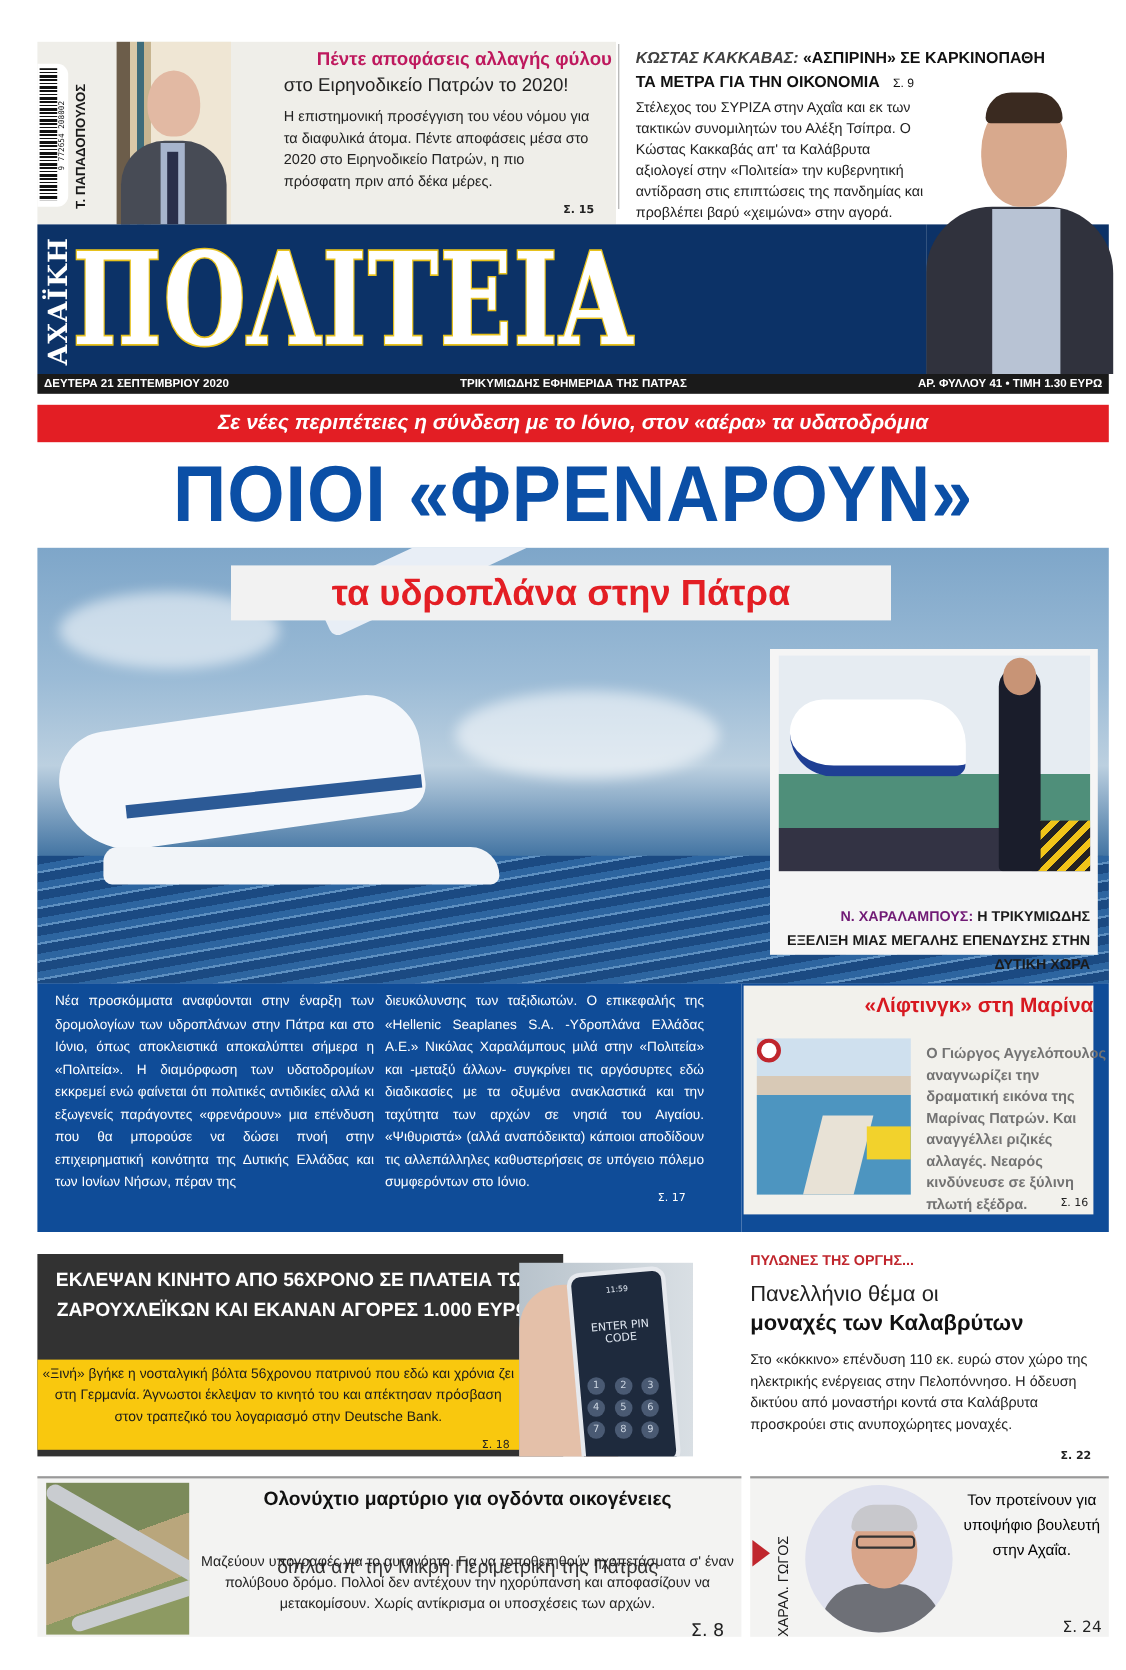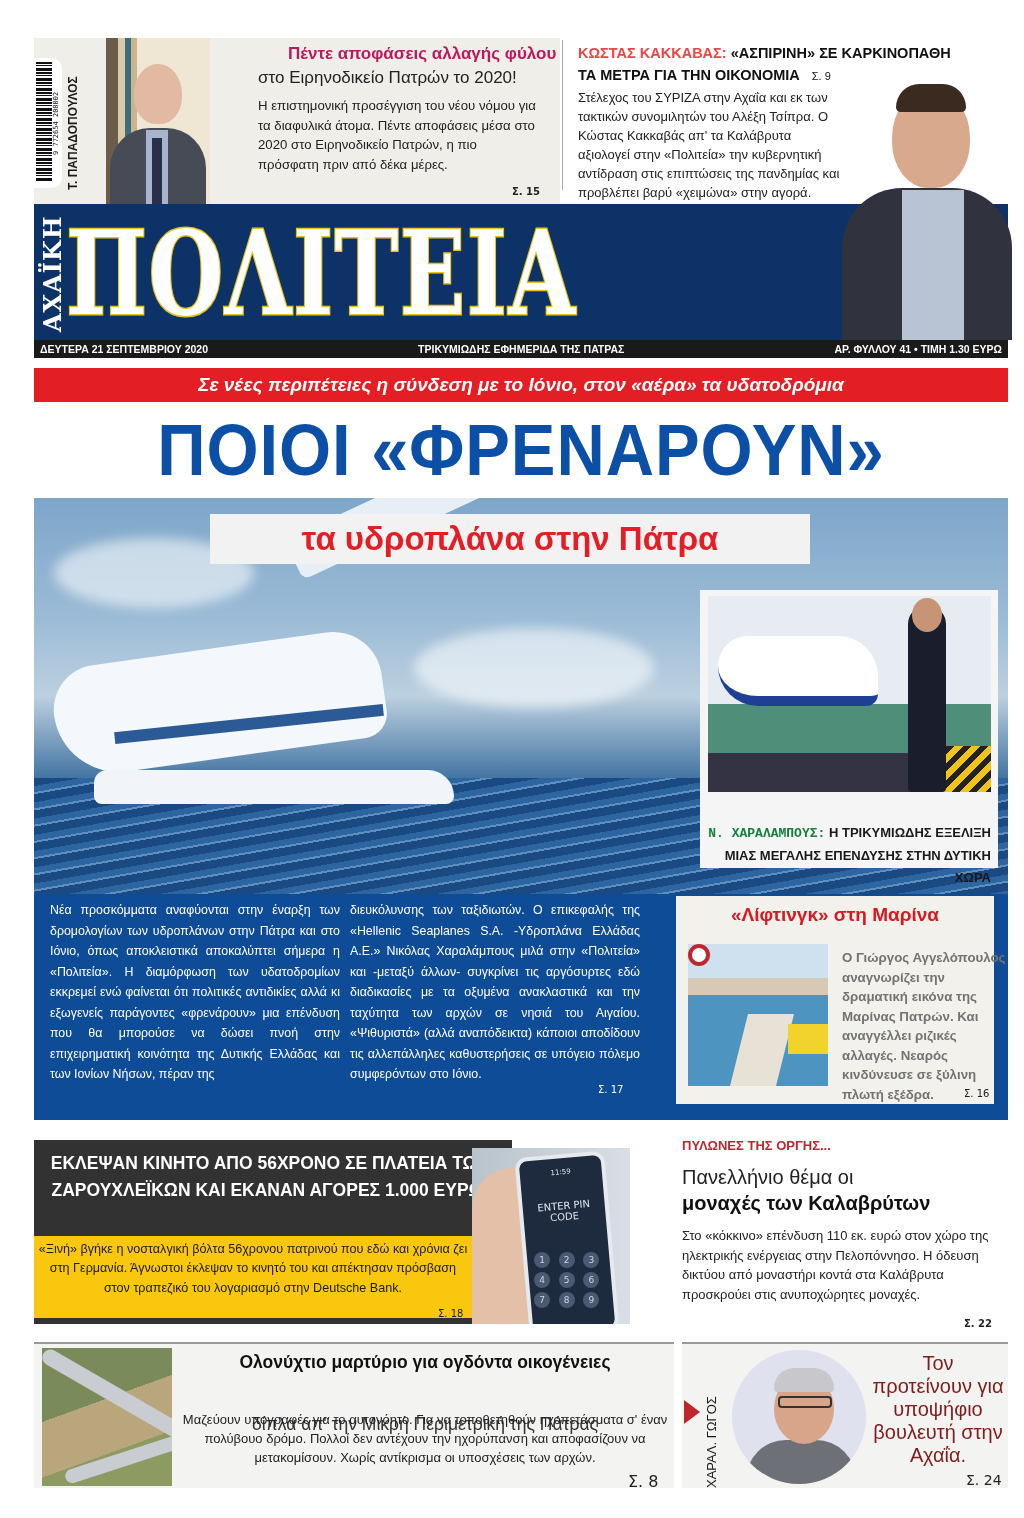--- a/index.html
+++ b/index.html
@@ -23,21 +23,21 @@
   .photo-papadopoulos .suit { position: absolute; left: 4px; top: 90px; width: 96px; height: 80px; background: #474b55; border-radius: 40px 40px 0 0; }
   .photo-papadopoulos .shirt { position: absolute; left: 40px; top: 92px; width: 22px; height: 74px; background: #a7b4cc; }
   .photo-papadopoulos .tie { position: absolute; left: 46px; top: 100px; width: 10px; height: 66px; background: #2a2f4a; }
   .tl-title { left: 258px; top: 44px; width: 300px; font-family: "Liberation Sans", sans-serif; font-weight: bold; font-size: 17px; color: #be185d; margin-left: 30px; }
   .tl-sub { left: 258px; top: 68px; width: 300px; font-family: "Liberation Sans", sans-serif; font-size: 17px; color: #222; }
   .tl-body { left: 258px; top: 96px; width: 280px; font-family: "Liberation Sans", sans-serif; font-size: 13.2px; line-height: 19.5px; color: #222; }
   .tl-ref { left: 512px; top: 186px; font-size: 10px; font-weight: bold; color: #222; }
 
   .top-right-divider { left: 562px; top: 40px; width: 1px; height: 150px; background: #aaa; }
   .tr-title { left: 578px; top: 42px; width: 440px; font-family: "Liberation Sans", sans-serif; font-weight: bold; font-size: 14.5px; line-height: 22px; color: #111; }
-  .tr-title .red { color: #ef4444; }
+  .tr-title .red { color: #404040; font-style: italic; }
   .tr-title .ref { font-weight: normal; font-size: 11px; margin-left: 8px; }
   .tr-body { left: 578px; top: 88px; width: 268px; font-family: "Liberation Sans", sans-serif; font-size: 13px; line-height: 19px; color: #222; }
   .photo-kakkavas { left: 842px; top: 80px; width: 178px; height: 260px; overflow: hidden; }
   .photo-kakkavas .head { position: absolute; left: 50px; top: 8px; width: 78px; height: 100px; background: #d8a98d; border-radius: 50% 50% 46% 46%; }
   .photo-kakkavas .hair { position: absolute; left: 54px; top: 4px; width: 70px; height: 28px; background: #3a2a20; border-radius: 40px 40px 8px 8px; }
   .photo-kakkavas .jacket { position: absolute; left: 0; top: 108px; width: 170px; height: 160px; background: #30323d; border-radius: 60px 60px 0 0; }
   .photo-kakkavas .shirt { position: absolute; left: 60px; top: 110px; width: 62px; height: 160px; background: #b8c3d4; }
 
   
   .masthead { left: 34px; top: 204px; width: 808px; height: 136px; background: #0c3267; }
@@ -69,31 +69,31 @@
   .hero-title-box { left: 210px; top: 514px; width: 600px; height: 50px; background: #f2f2f2; color: #e31e24;
     font-family: "Liberation Sans", sans-serif; font-weight: bold; font-size: 33px; display: flex; align-items: center; justify-content: center; }
   .hero-inset { left: 700px; top: 590px; width: 298px; height: 278px; background: #f5f5f5; }
   .inset-photo { left: 708px; top: 596px; width: 283px; height: 196px; overflow: hidden;
     background: linear-gradient(180deg, #e6ecf2 0 55%, #4f8f7a 55% 80%, #334 80%); }
   .inset-photo .seaplane { position: absolute; left: 10px; top: 40px; width: 160px; height: 70px; background: #fff; border-radius: 30px 40px 12px 40px; border-bottom: 10px solid #1f3f94; }
   .inset-photo .man { position: absolute; left: 200px; top: 10px; width: 38px; height: 186px; background: #1a1d2b; border-radius: 18px 18px 4px 4px; }
   .inset-photo .man-head { position: absolute; left: 204px; top: 2px; width: 30px; height: 34px; background: #c89476; border-radius: 50%; }
   .inset-photo .stripes { position: absolute; left: 230px; top: 150px; width: 60px; height: 46px; background: repeating-linear-gradient(135deg, #f0c419 0 6px, #222 6px 12px); }
   .inset-caption { left: 708px; top: 822px; width: 283px; font-family: "Liberation Sans", sans-serif; font-weight: bold; font-size: 13px; line-height: 22px; text-align: right; color: #1a1a1a; }
-  .inset-caption .red { color: #15803d; font-family: Liberation Mono, monospace; }
+  .inset-caption .red { color: #701a75; }
 
   
   .lead { left: 34px; top: 894px; width: 640px; height: 226px; background: #0f4c98; }
   .lead-cols { left: 50px; top: 900px; width: 590px; display: flex; gap: 10px; color: #fff; font-family: "Liberation Sans", sans-serif; font-size: 12.4px; line-height: 20.5px; text-align: justify; }
   .lead-col { width: 290px; }
   .lead-ref { left: 598px; top: 1084px; color: #fff; font-size: 10px; }
 
   .marina { left: 674px; top: 894px; width: 334px; height: 226px; background: #0f4c98; }
   .marina-box { left: 676px; top: 896px; width: 318px; height: 208px; background: #f2f1ec; }
-  .marina-title { left: 676px; top: 904px; width: 318px; text-align: center; color: #d71920; font-family: "Liberation Sans", sans-serif; font-weight: bold; font-size: 19px; }
+  .marina-title { left: 676px; top: 904px; width: 318px; text-align: right; color: #d71920; font-family: "Liberation Sans", sans-serif; font-weight: bold; font-size: 19px; }
   .marina-photo { left: 688px; top: 944px; width: 140px; height: 142px; overflow: hidden;
     background: linear-gradient(180deg, #cfe0ee 0 24%, #d8c9b6 24% 36%, #4d95c0 36% 100%); }
   .marina-photo .pier { position: absolute; left: 50px; top: 70px; width: 46px; height: 80px; background: #e8e2d6; transform: skewX(-14deg); }
   .marina-photo .boat { position: absolute; left: 100px; top: 80px; width: 40px; height: 30px; background: #f2d22c; }
   .marina-photo .sign { position: absolute; left: 0; top: 0; width: 22px; height: 22px; border: 4px solid #c0262d; border-radius: 50%; background: #fff; }
   .marina-body { left: 842px; top: 948px; width: 166px; font-family: "Liberation Sans", sans-serif; font-weight: bold; font-size: 13.3px; line-height: 19.5px; color: #737373; }
   .marina-ref { left: 964px; top: 1088px; font-size: 10px; color: #222; }
 
   
   .theft { left: 34px; top: 1140px; width: 478px; height: 184px; background: #323232; }
@@ -124,21 +124,21 @@
   .fam-ref { left: 628px; top: 1472px; font-size: 16px; color: #222; }
 
   .gogos-box { left: 682px; top: 1342px; width: 326px; height: 146px; background: #f3f3f2; border-top: 2px solid #999; }
   .gogos-arrow { left: 684px; top: 1400px; width: 0; height: 0; border-top: 12px solid transparent; border-bottom: 12px solid transparent; border-left: 16px solid #c0262d; }
   .vert-name-2 { left: 704px; top: 1362px; height: 126px; width: 18px; font-size: 13px; font-weight: normal; }
   .gogos-photo { left: 732px; top: 1350px; width: 134px; height: 134px; border-radius: 50%; overflow: hidden; background: #dfe1ee; }
   .gogos-photo .head { position: absolute; left: 42px; top: 24px; width: 60px; height: 70px; background: #d8a58a; border-radius: 50%; }
   .gogos-photo .hair { position: absolute; left: 42px; top: 18px; width: 60px; height: 24px; background: #c8c8cc; border-radius: 30px 30px 6px 6px; }
   .gogos-photo .suit { position: absolute; left: 14px; top: 90px; width: 110px; height: 60px; background: #6e7077; border-radius: 40px 40px 0 0; }
   .gogos-photo .glasses { position: absolute; left: 46px; top: 46px; width: 54px; height: 12px; border: 2px solid #333; border-radius: 4px; }
-  .gogos-body { left: 870px; top: 1352px; width: 136px; text-align: center; font-family: "Liberation Sans", sans-serif; font-size: 20px; line-height: 23px; color: #7f1d1d; }
+  .gogos-body { left: 870px; top: 1352px; width: 136px; text-align: center; font-family: "Liberation Sans", sans-serif; font-size: 14px; line-height: 23px; color: #000000; }
   .gogos-ref { left: 966px; top: 1472px; font-size: 14px; color: #222; }
 </style>
 </head>
 <body>
 
 <div class="abs top-left"></div>
 <div class="abs barcode-box">
   <div class="barcode"></div>
   <div class="barcode-num">9 772654 208002</div>
 </div>

